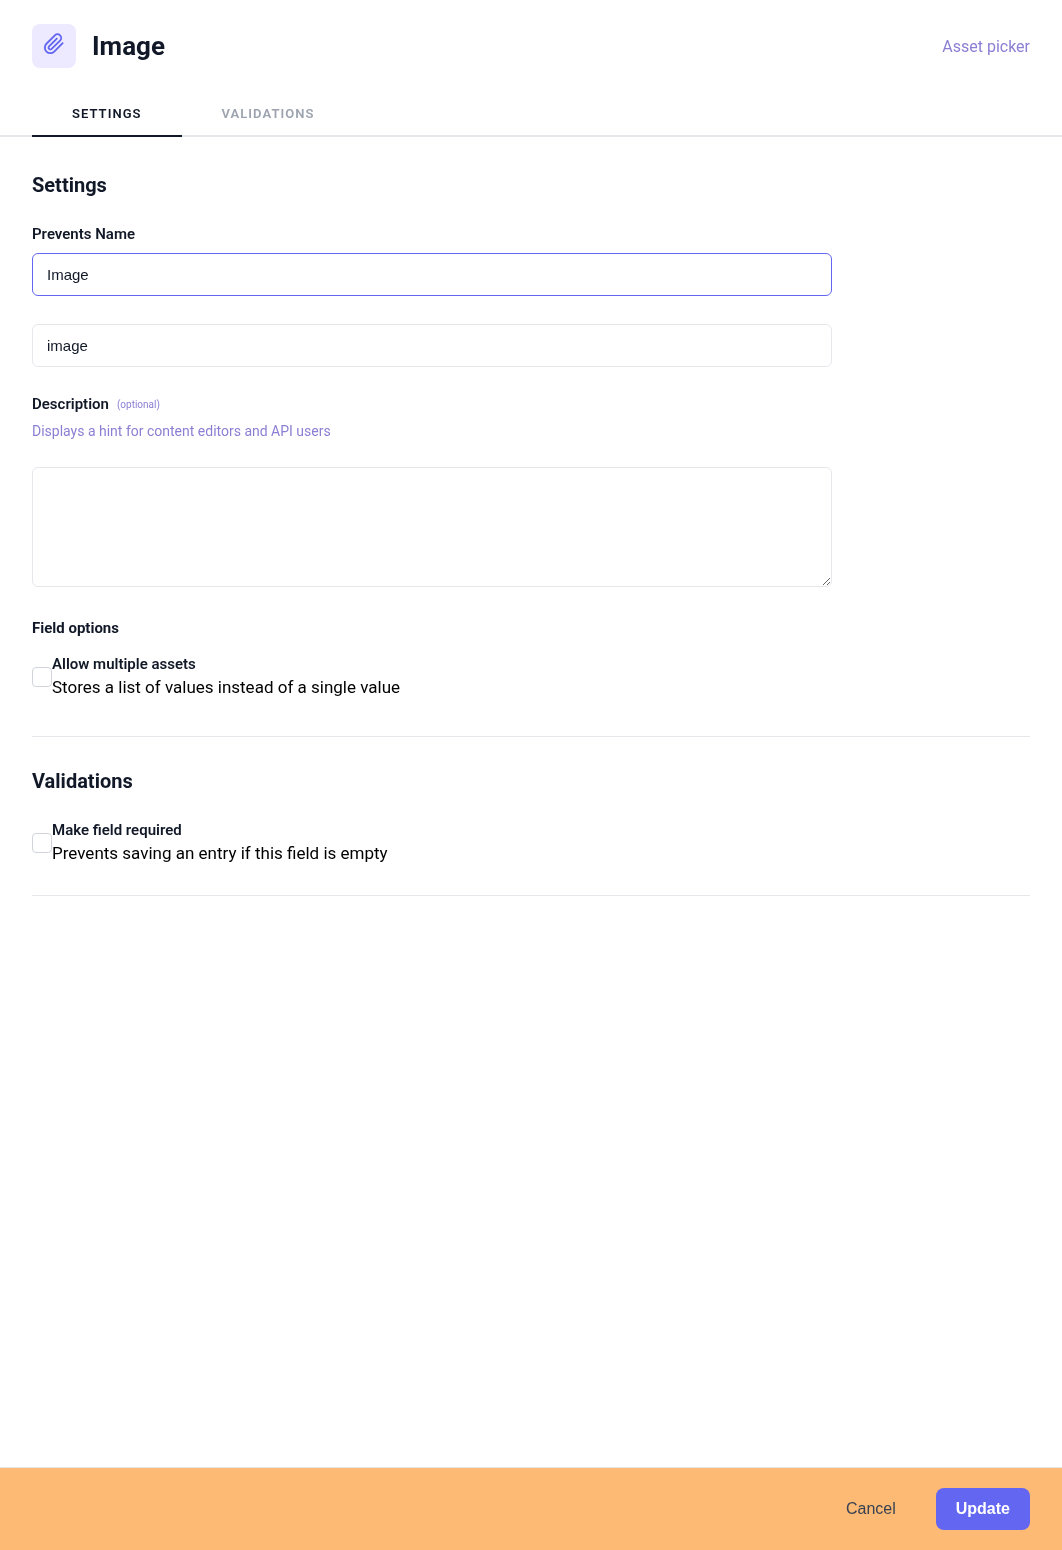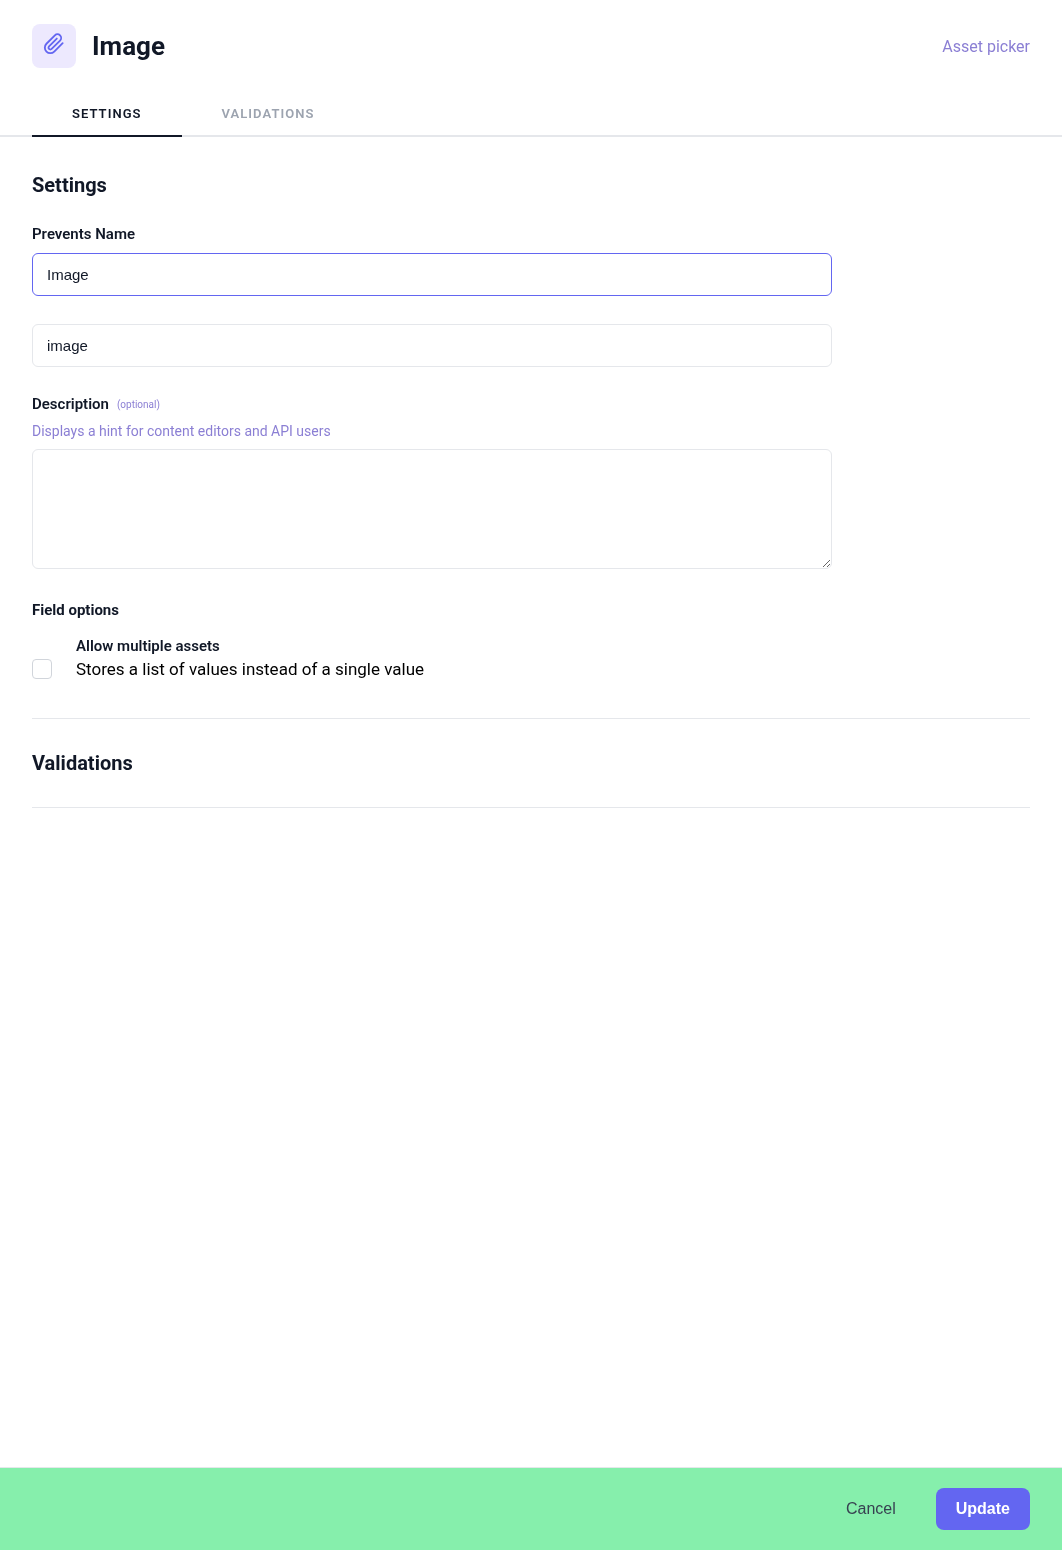--- a/index.html
+++ b/index.html
@@ -123,21 +123,21 @@
 
     .field-label-optional {
       font-size: 10px;
       font-weight: 400;
       color: #8b7fd4;
     }
 
     .field-hint {
       font-size: 14px;
       color: #8b7fd4;
-      margin-bottom: 10px;
+      margin-bottom: 28px;
     }
 
     .text-input {
       width: 100%;
       max-width: 800px;
       padding: 12px 14px;
       border: 1.5px solid #e5e7eb;
       border-radius: 6px;
       font-size: 15px;
       color: #111827;
@@ -170,22 +170,22 @@
 
     .field-options-title {
       font-size: 15px;
       font-weight: 700;
       color: #111827;
       margin-bottom: 18px;
     }
 
     .checkbox-group {
       display: flex;
-      align-items: flex-end;
-      gap: 24px;
+      align-items: center;
+      gap: 0;
     }
 
     .checkbox-wrapper {
       width: 20px;
       height: 20px;
       border: 1.5px solid #d1d5db;
       border-radius: 4px;
       background: #ffffff;
       flex-shrink: 0;
       margin-top: 2px;
@@ -227,21 +227,21 @@
     
     .footer {
       position: sticky;
       bottom: 0;
       display: flex;
       justify-content: flex-end;
       align-items: center;
       gap: 20px;
       padding: 20px 32px;
       border-top: 1.5px solid #e5e7eb;
-      background: #86efac;
+      background: #fdba74;
     }
 
     .btn-cancel {
       font-size: 16px;
       font-weight: 500;
       color: #374151;
       background: transparent;
       border: none;
       cursor: pointer;
       padding: 10px 20px;
@@ -326,20 +326,27 @@
             <span class="checkbox-description">Stores a list of values instead of a single value</span>
           </div>
         </div>
       </div>
     </div>
 
     <hr class="section-divider">
 
     <div class="validations-section">
       <h2 class="section-title">Validations</h2>
+      <div class="checkbox-group">
+        <div class="checkbox-wrapper"></div>
+        <div class="checkbox-content">
+          <span class="checkbox-label">Make field required</span>
+          <span class="checkbox-description">Prevents saving an entry if this field is empty</span>
+        </div>
+      </div>
     </div>
 
     <hr class="section-divider">
 
   </div>
 
   <div class="footer">
     <button class="btn-cancel">Cancel</button>
     <button class="btn-update">Update</button>
   </div>

